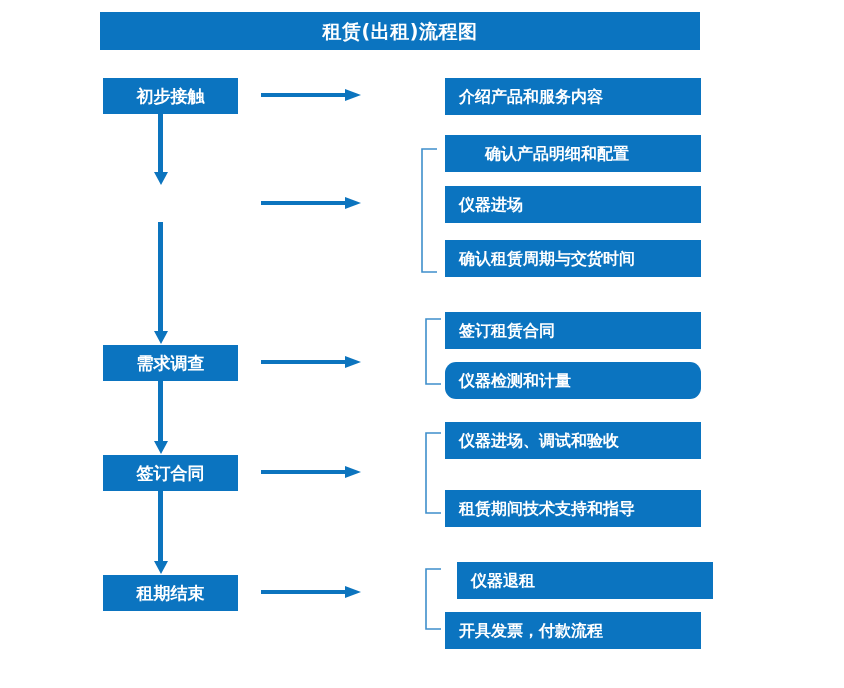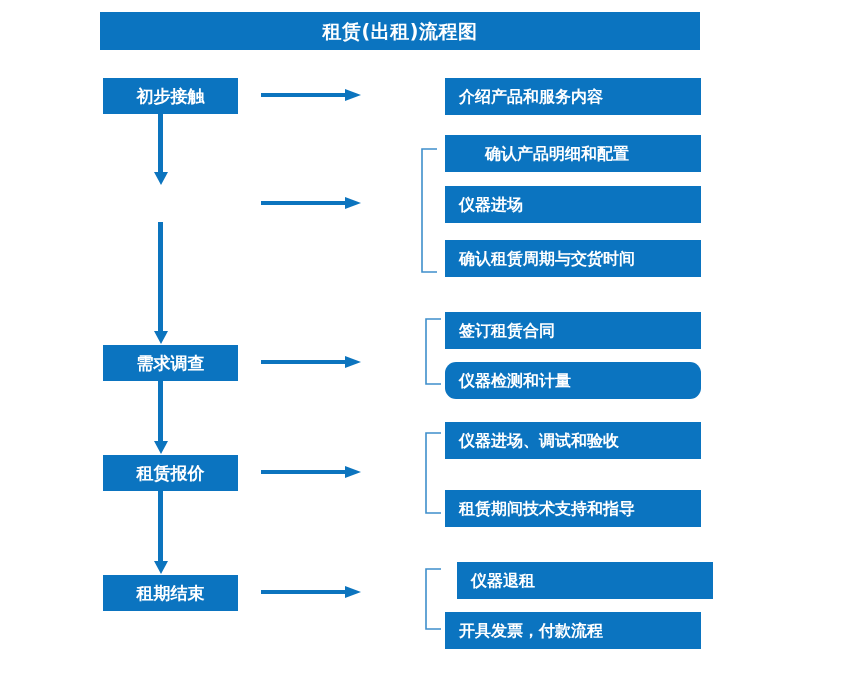--- a/index.html
+++ b/index.html
@@ -112,21 +112,21 @@
   <div class="node-box stage-box" style="left:103px; top:78px;">
     <span class="node-text">初步接触</span>
   </div>
 
 
   <div class="node-box stage-box" style="left:103px; top:345px;">
     <span class="node-text">需求调查</span>
   </div>
 
   <div class="node-box stage-box" style="left:103px; top:455px;">
-    <span class="node-text">租赁报价</span>
+    <span class="node-text">签订合同</span>
   </div>
 
   <div class="node-box stage-box" style="left:103px; top:575px;">
     <span class="node-text">租期结束</span>
   </div>
 
   <div class="node-box detail-box" style="top:78px;">
     <span class="node-text">介绍产品和服务内容</span>
   </div>
 

